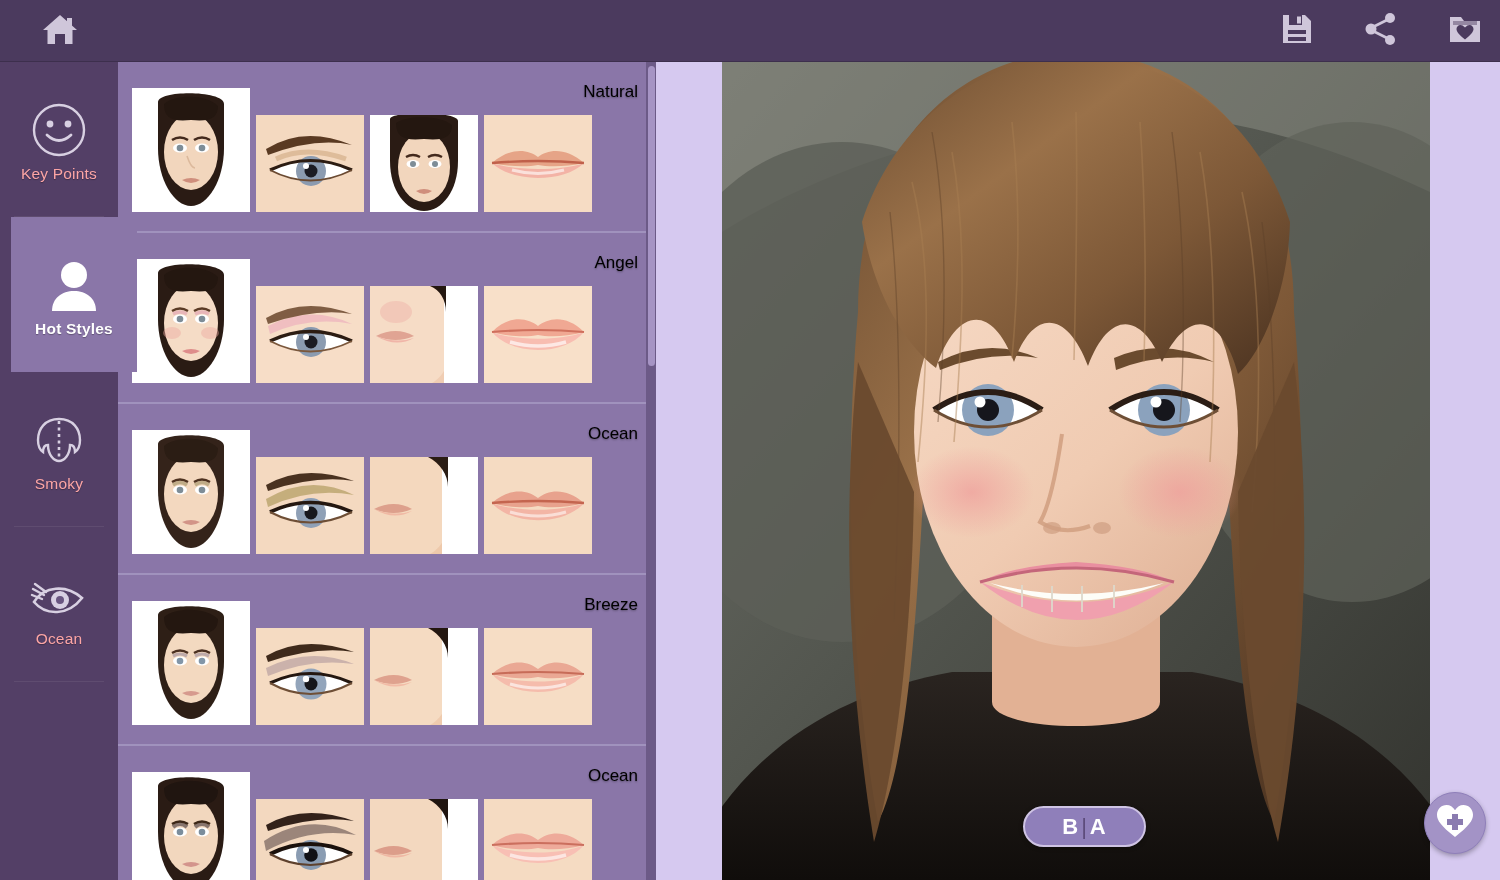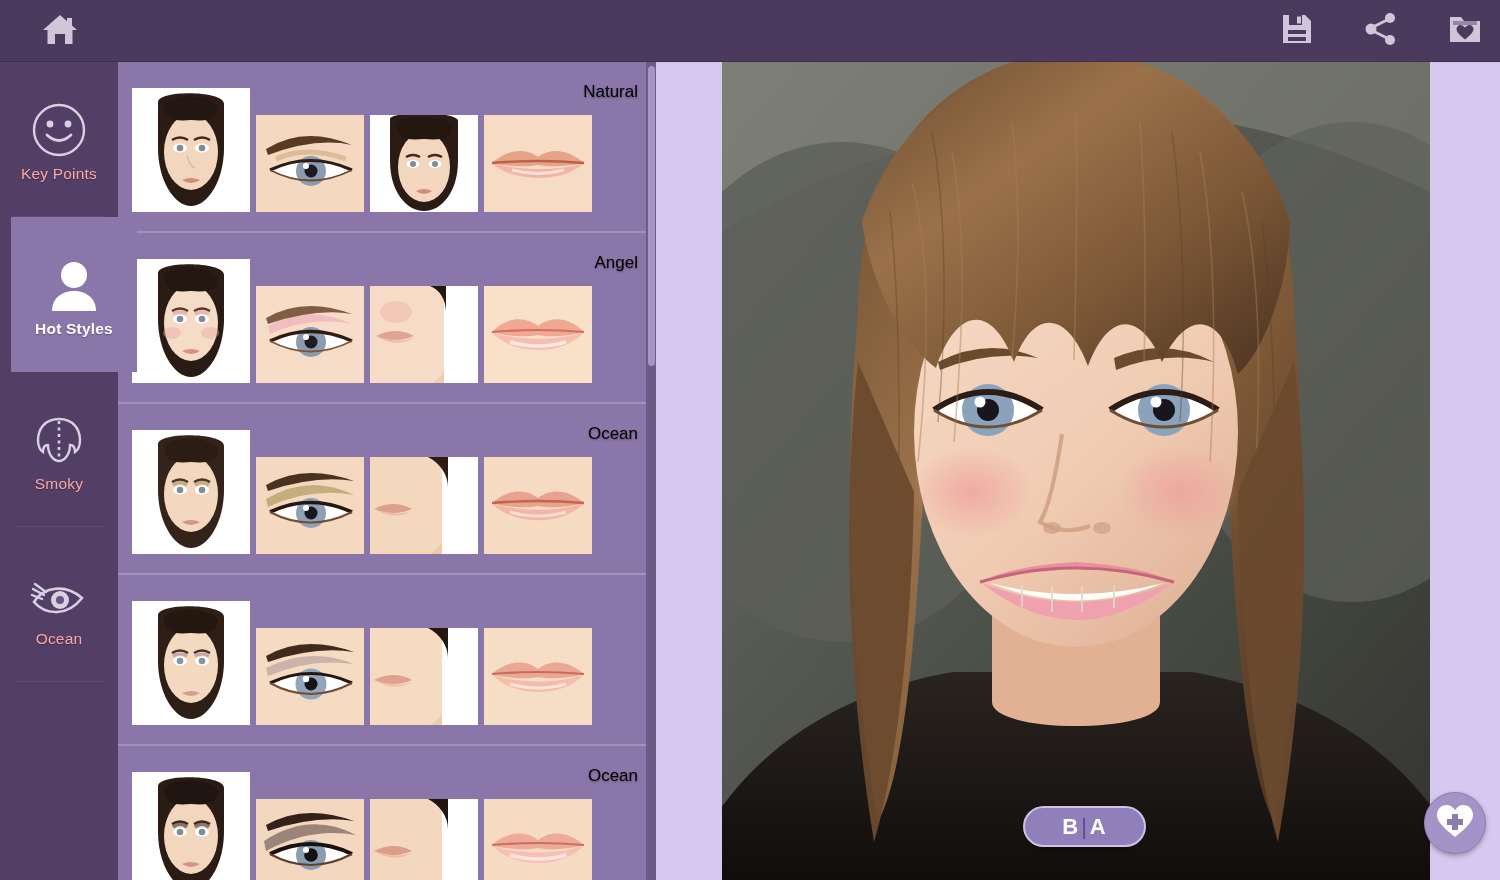--- a/index.html
+++ b/index.html
@@ -408,20 +408,21 @@
             <path d="M8 46 C26 30 44 33 54 41 C64 33 82 30 100 46 C82 51 64 51 54 49 C44 51 26 51 8 46 Z" fill="#e8a28d"></path>
             <path d="M8 46 C28 69 80 69 100 46 C78 55 30 55 8 46 Z" fill="#f3b5a5"></path>
             <path d="M8 46 Q54 42 100 46" stroke="#c4654f" stroke-width="2.3" fill="none"></path>
             <path d="M26 55 Q54 63 82 55" stroke="#ffffff" stroke-width="3" fill="none" opacity=".55"></path>
           </svg>
         </div>
       </div>
     </div>
 
     <div class="style-row">
+      <div class="style-title">Breeze</div>
       <div class="thumbs">
         <div class="thumb portrait">
           <svg class="face-art" viewBox="0 0 118 124" preserveAspectRatio="none">
             <rect width="118" height="124" fill="#ffffff"></rect>
             <path d="M26 14 C26 2 92 2 92 16 L92 60 C92 92 76 118 59 118 C42 118 26 92 26 60 Z" fill="#2e1f16"></path>
             <ellipse cx="59" cy="64" rx="27" ry="38" fill="#f3d9c0"></ellipse>
             <path d="M32 16 C44 6 74 6 86 18 C86 30 78 34 59 32 C40 34 32 30 32 16 Z" fill="#241710"></path>
             <ellipse cx="48" cy="60" rx="7" ry="4.5" fill="#fff"></ellipse>
             <ellipse cx="70" cy="60" rx="7" ry="4.5" fill="#fff"></ellipse>
             <circle cx="48" cy="60" r="3.3" fill="#8296a8"></circle>

